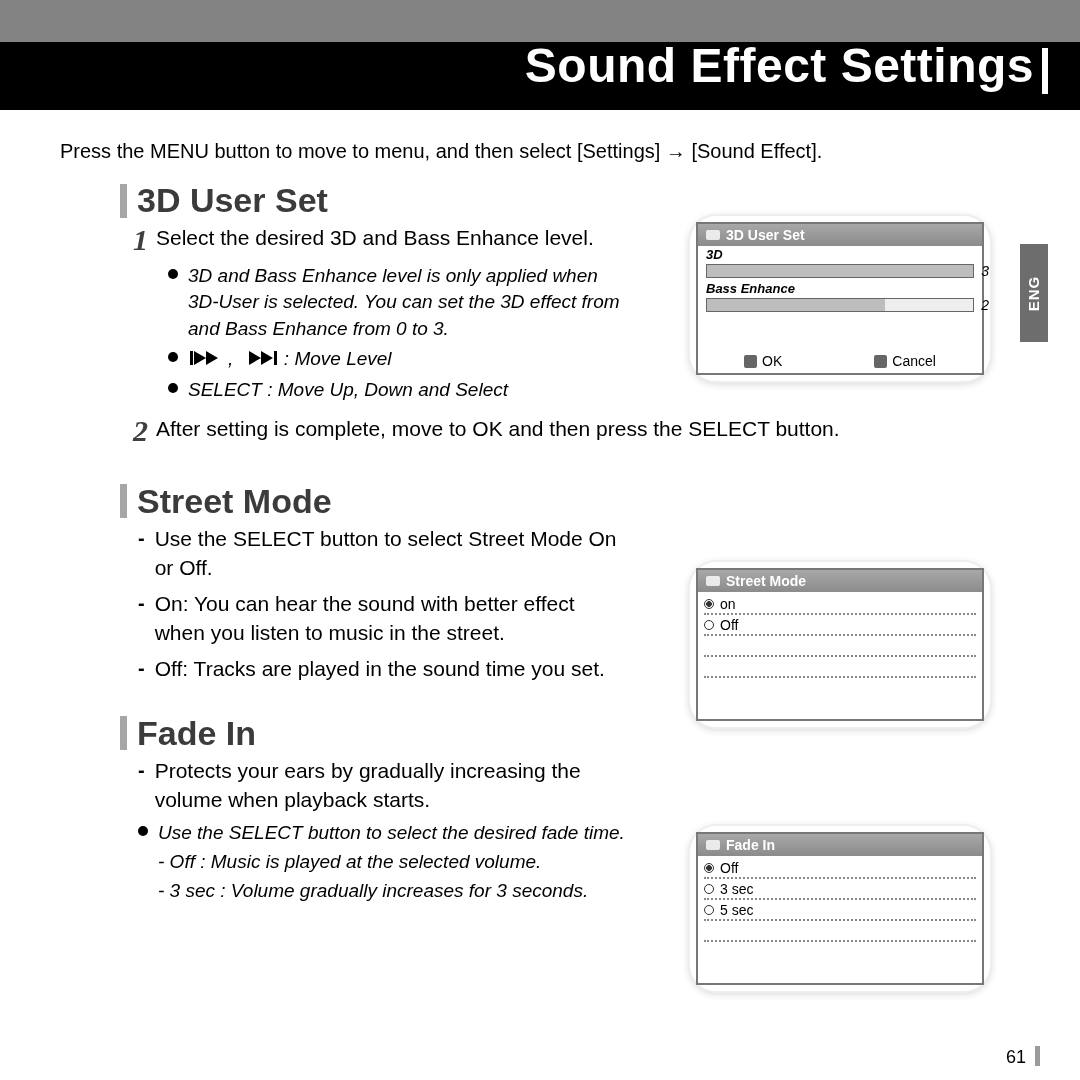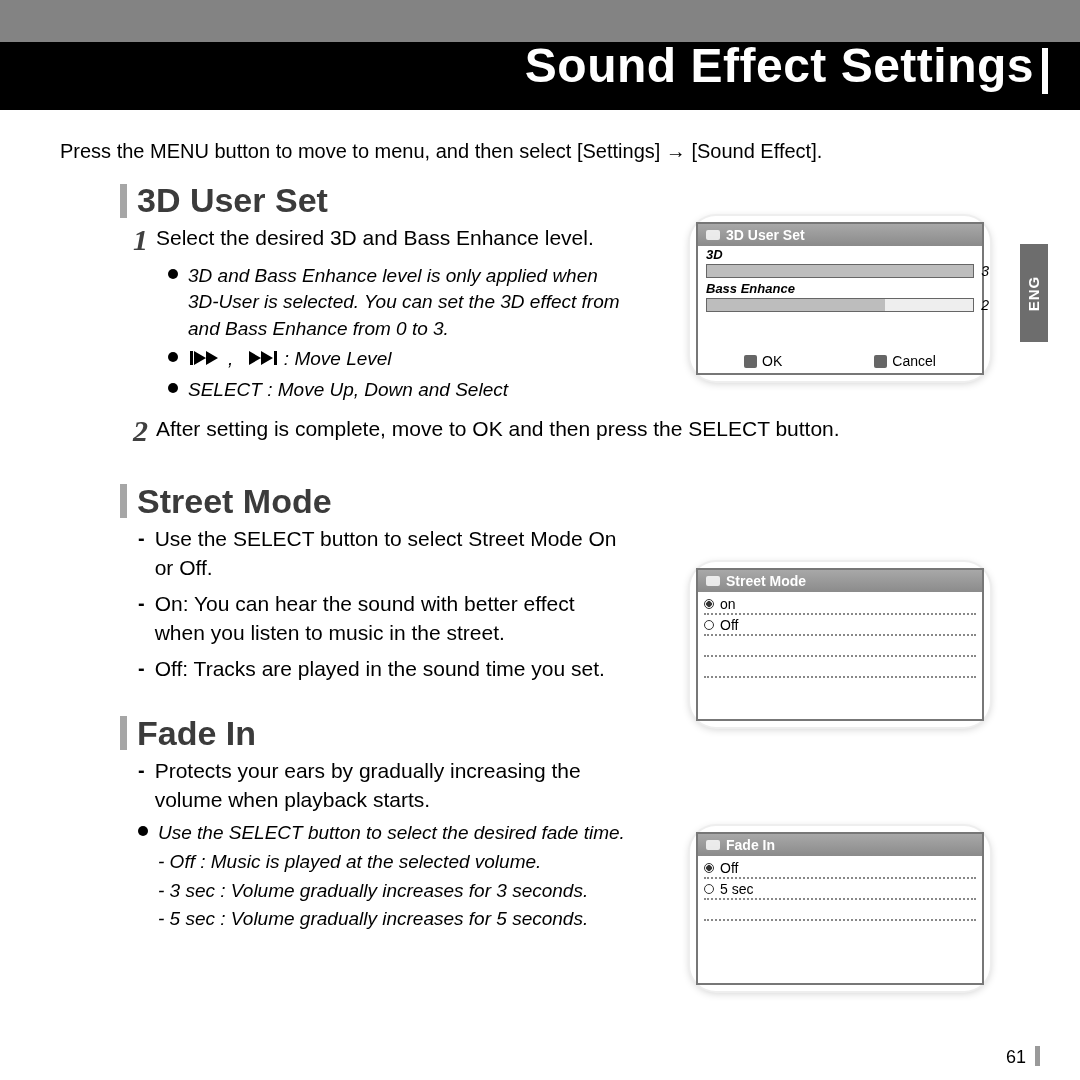--- a/index.html
+++ b/index.html
@@ -199,21 +199,20 @@
       </div>
   </div>
   <div class="bullets left-col" style="padding-left:70px;">
     <div class="bullet-line">
         <div class="dot"></div>
         <div>Use the SELECT button to select the desired fade time.</div>
       </div>
     <div style="padding-left:20px; font-size:19px; line-height:1.5;">
       <div>- Off : Music is played at the selected volume.</div>
       <div>- 3 sec : Volume gradually increases for 3 seconds.</div>
-      <div>- 5 sec : Volume gradually increases for 5 seconds.</div>
     </div>
   </div>
 
 </div>
 
 <div class="device" id="device1">
   <div class="screen">
     <div class="screen-header">
         <div class="hdr-ico"></div>
         <span>3D User Set</span>
@@ -273,20 +272,24 @@
         <div class="hdr-ico"></div>
         <span>Fade In</span>
       </div>
     <div class="screen-body">
       <div class="dotted-row">
           <div class="radio sel"></div>
           <span>Off</span>
         </div>
       <div class="dotted-row">
           <div class="radio"></div>
+          <span>3 sec</span>
+        </div>
+      <div class="dotted-row">
+          <div class="radio"></div>
           <span>5 sec</span>
         </div>
       <div class="dotted-row"></div>
       <div class="dotted-row" style="border-bottom:none"></div>
     </div>
   </div>
 </div>
 
 <div class="page-num">61</div>
 <div class="bottom-bar-mark"></div>

